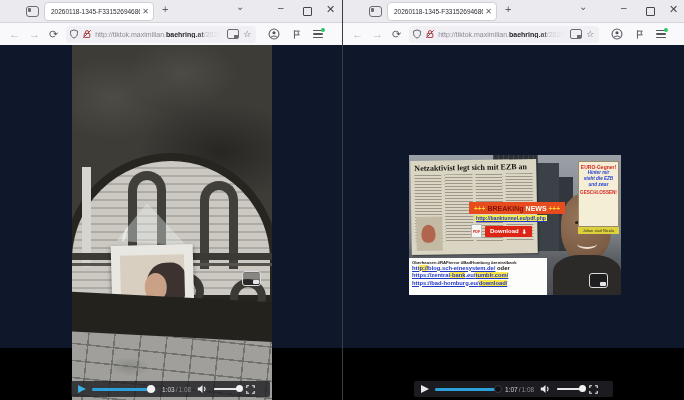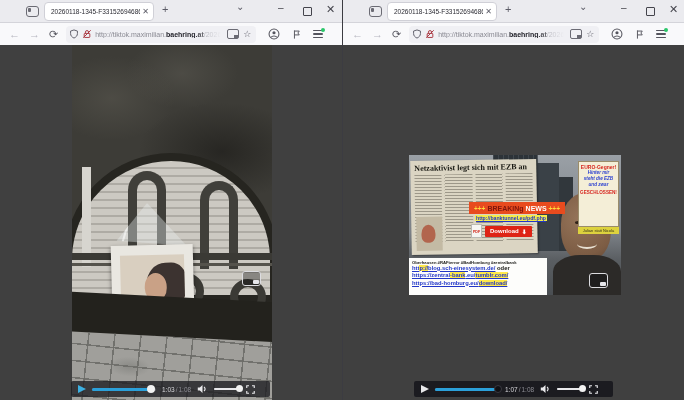--- a/index.html
+++ b/index.html
@@ -37,21 +37,21 @@
   .u-dom{color:#1c1c24;font-weight:bold;}
   .frame-ic{width:10px;height:8px;border:1.2px solid #6b6b74;border-radius:2px;position:relative;flex:0 0 auto;margin-left:2px;}
   .frame-ic::after{content:"";position:absolute;right:0.5px;bottom:0.5px;width:4px;height:3px;background:#6b6b74;}
   .star{font-size:9px;color:#5b5b66;margin:0 2px 0 4px;}
   .tb-right{display:flex;align-items:center;margin-left:12px;gap:11px;}
   .menu-ic{position:relative;width:10px;height:8px;}
   .menu-ic i{position:absolute;left:0;width:10px;height:1.4px;background:#55555e;border-radius:1px;}
   .menu-ic i:nth-child(1){top:0;} .menu-ic i:nth-child(2){top:3.3px;} .menu-ic i:nth-child(3){top:6.6px;}
   .menu-dot{position:absolute;right:-2px;top:-2px;width:4px;height:4px;border-radius:50%;background:#2ac769;}
 
-  .content{position:absolute;left:0;top:45px;width:100%;height:355px;background:#404040;}
+  .content{position:absolute;left:0;top:45px;width:100%;height:303px;background:#0f172a;}
 
   
   .vctrl{position:absolute;left:71px;top:336px;width:199px;height:16px;border-radius:2px;
          display:flex;align-items:center;padding:0 7px;box-sizing:border-box;gap:6px;z-index:40;}
   .vc-dark{background:rgba(27,27,32,0.78);}
   .vc-solid{background:#1b1b20;}
   .play-tri{width:0;height:0;border-style:solid;border-width:4.5px 0 4.5px 8px;border-color:transparent;}
   .play-blue{border-left-color:#3cb0e2;}
   .play-white{border-left-color:#e8e8ea;}
   .ptrack{position:relative;width:64px;height:3px;background:#62626a;border-radius:2px;flex:0 0 auto;}

